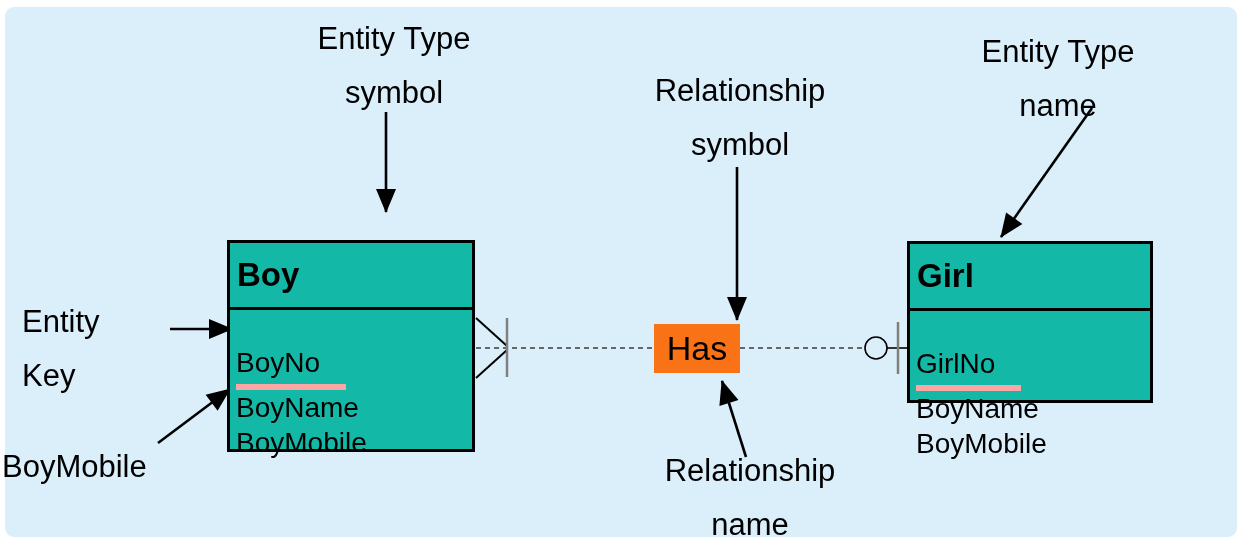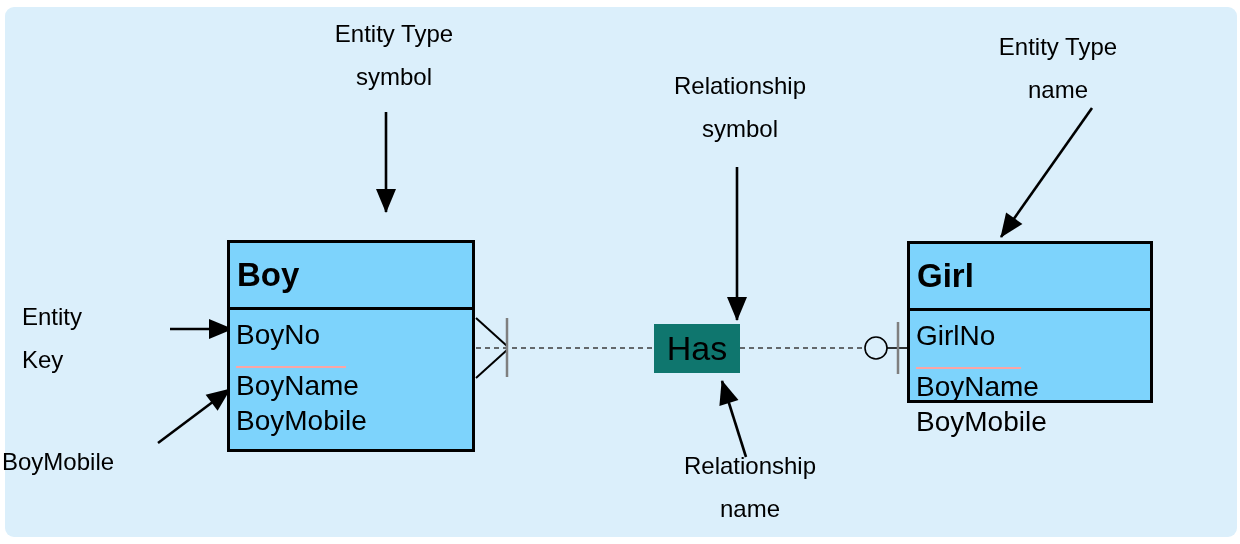--- a/index.html
+++ b/index.html
@@ -16,55 +16,56 @@
     left:5px;top:7px;width:1232px;height:530px;
     background:#dbeffb;
     border-radius:9px;
   }
   .overlay{
     position:absolute;left:0;top:0;width:1240px;height:544px;
     pointer-events:none;
   }
   .entity{
     position:absolute;
-    background:#7dd3fc;
+    background:#14b8a6;
     border:3px solid #000;
     box-sizing:border-box;
   }
   .entity.boy{left:227px;top:240px;width:248px;height:212px;}
   .entity.girl{left:907px;top:241px;width:246px;height:162px;}
   .entity-header{
     height:64px;
     border-bottom:3px solid #000;
     display:flex;align-items:center;
     padding-left:7px;
     font-size:33px;font-weight:bold;
   }
   .entity-attrs{
     padding:7px 0 0 6px;
     font-size:28px;
     line-height:35px;
   }
   .pk{
     display:inline-block;
-    border-bottom:2px solid #fca5a5;
+    border-bottom:6px solid #fca5a5;
     padding-right:26px;
-    padding-bottom:14px;
+    padding-bottom:4px;
+    margin-top:28px;
   }
   .has-label{
     position:absolute;
     left:654px;top:324px;width:86px;height:49px;
-    background:#0f766e;
+    background:#f97316;
     display:flex;align-items:center;justify-content:center;
     font-size:34px;
   }
   .note{
     position:absolute;
-    font-size:24px;
-    line-height:43px;
+    font-size:31px;
+    line-height:54px;
     white-space:pre-line;
     text-align:center;
   }
   .note.left{text-align:left;}
   #lbl-entity-type-symbol{left:280px;top:12px;width:228px;}
   #lbl-relationship-symbol{left:620px;top:64px;width:240px;}
   #lbl-entity-type-name{left:940px;top:25px;width:236px;}
   #lbl-primary-key{left:22px;top:295px;width:170px;}
   #lbl-attributes{left:2px;top:440px;width:200px;}
   #lbl-relationship-name{left:630px;top:444px;width:240px;}

